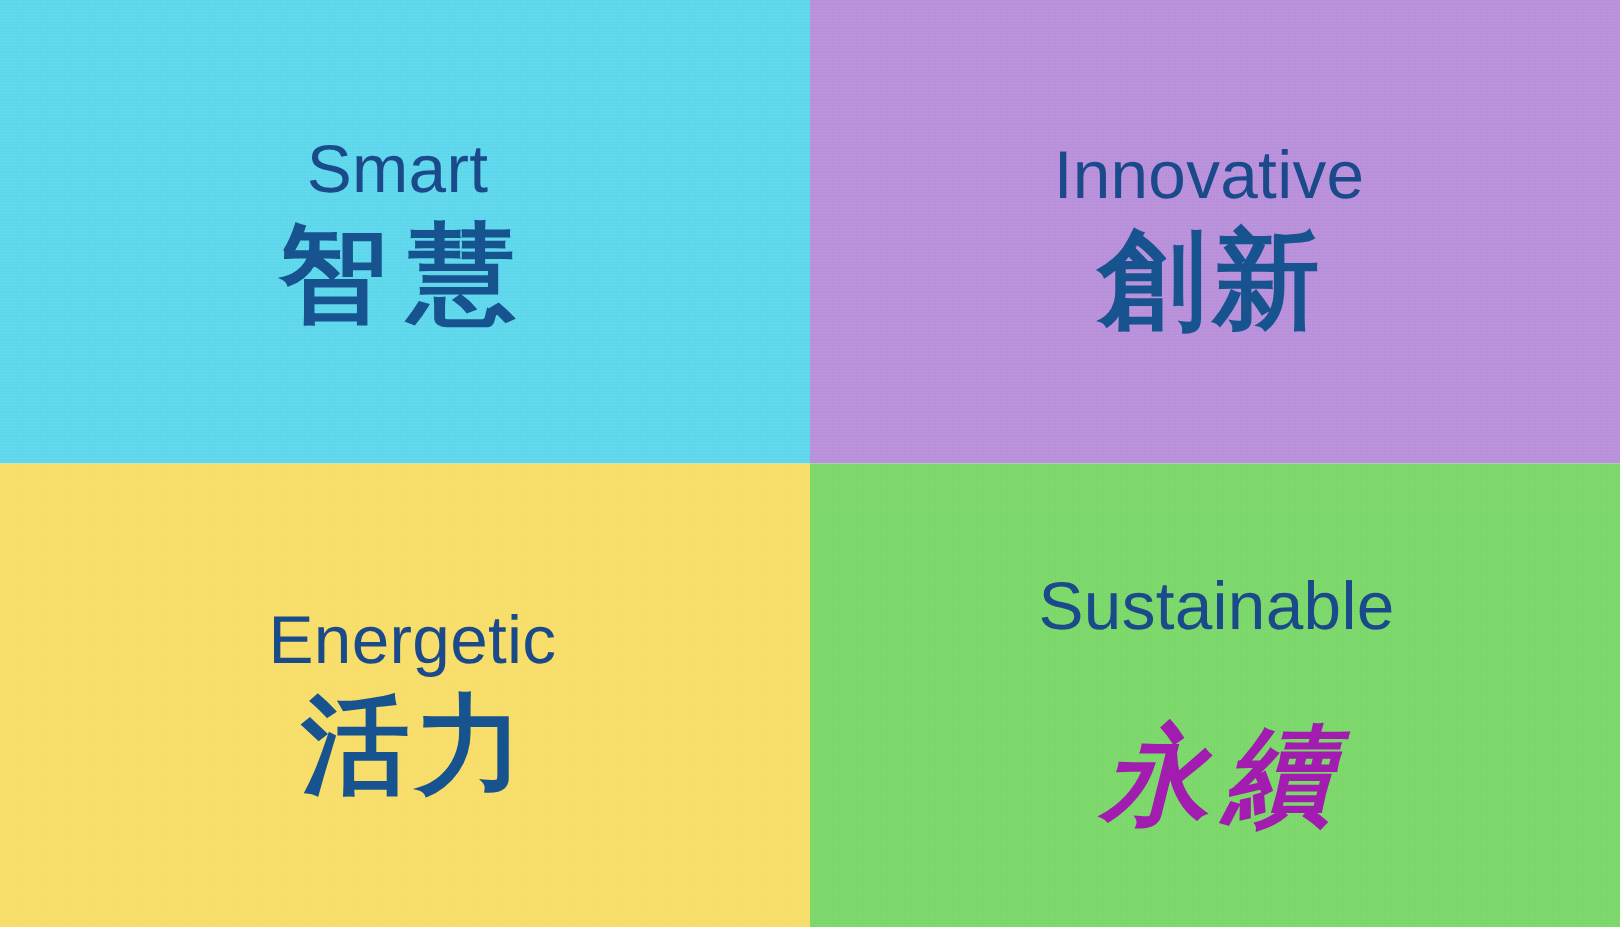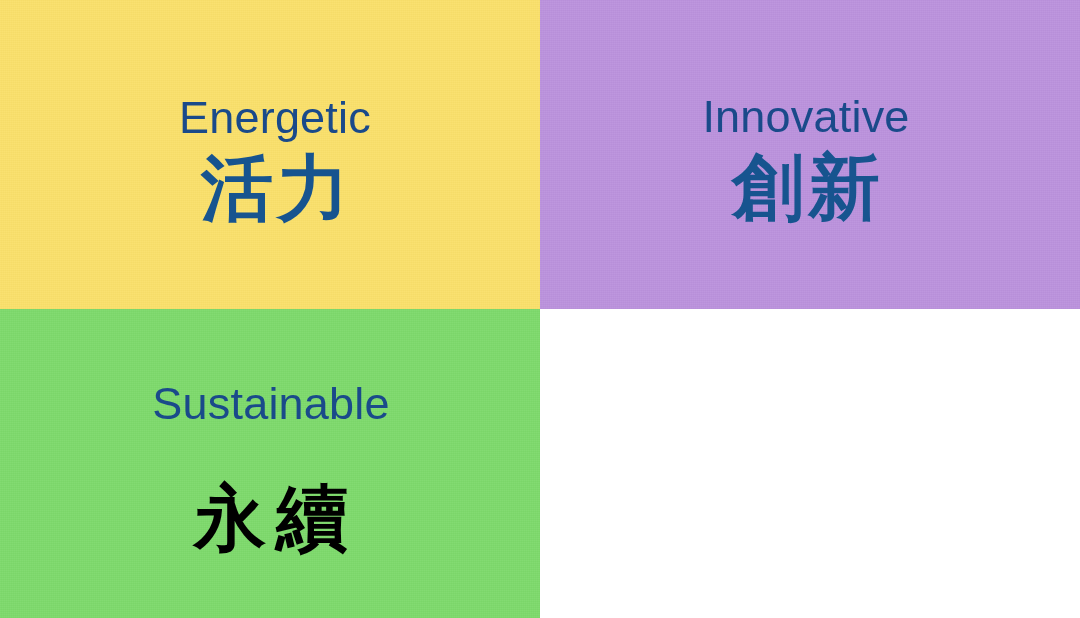--- a/index.html
+++ b/index.html
@@ -87,38 +87,45 @@
   #cell-sustainable .cell-content { transform: translate(1px, 6px); gap: 44px; }
 
   #cell-smart .label-zh { letter-spacing: 14px; padding-left: 14px; }
   #cell-sustainable .label-zh { letter-spacing: 10px; padding-left: 10px; }
 </style>
 </head>
 <body>
 
 <div id="value-grid">
 
-
-  <div class="value-cell" id="cell-energetic" style="background-color: rgb(250, 224, 106);">
+  <div class="value-cell" id="cell-smart" style="background-color: rgb(95, 218, 239);">
     <div class="cell-texture"></div>
     <div class="cell-content">
-      <div class="label-en" style="color: rgb(26, 74, 138);">Energetic</div>
-      <div class="label-zh" style="color: rgb(23, 84, 143);">活力</div>
+      <div class="label-en" style="color: rgb(26, 74, 138);">Smart</div>
+      <div class="label-zh" style="color: rgb(23, 84, 143);">智慧</div>
     </div>
   </div>
 
   <div class="value-cell" id="cell-innovative" style="background-color: rgb(187, 146, 221);">
     <div class="cell-texture"></div>
     <div class="cell-content">
       <div class="label-en" style="color: rgb(26, 74, 138);">Innovative</div>
       <div class="label-zh" style="color: rgb(23, 84, 143);">創新</div>
     </div>
   </div>
 
+  <div class="value-cell" id="cell-energetic" style="background-color: rgb(250, 224, 106);">
+    <div class="cell-texture"></div>
+    <div class="cell-content">
+      <div class="label-en" style="color: rgb(26, 74, 138);">Energetic</div>
+      <div class="label-zh" style="color: rgb(23, 84, 143);">活力</div>
+    </div>
+  </div>
+
   <div class="value-cell" id="cell-sustainable" style="background-color: rgb(125, 218, 107);">
     <div class="cell-texture"></div>
     <div class="cell-content">
       <div class="label-en" style="color: rgb(26, 74, 138);">Sustainable</div>
-      <div class="label-zh" style="color: #000000;">永續</div>
+      <div class="label-zh" style="color: #a21caf; font-style: italic;">永續</div>
     </div>
   </div>
 
 </div>
 
 </body></html>

